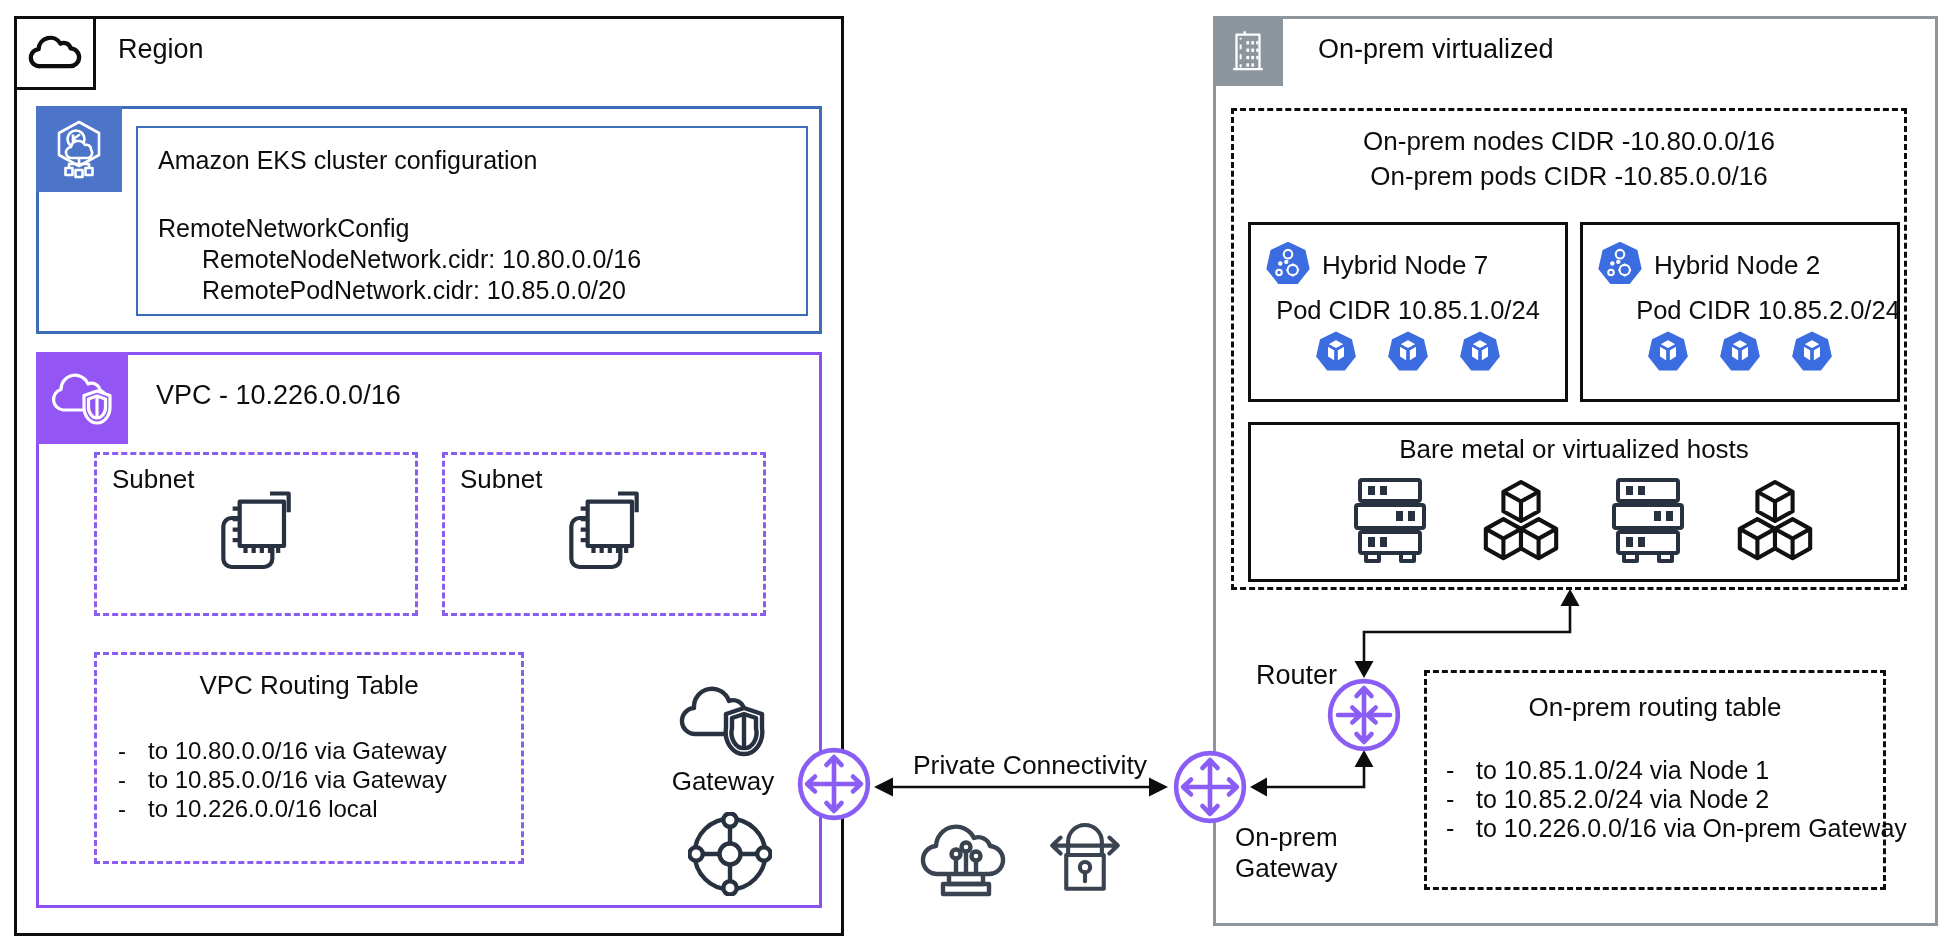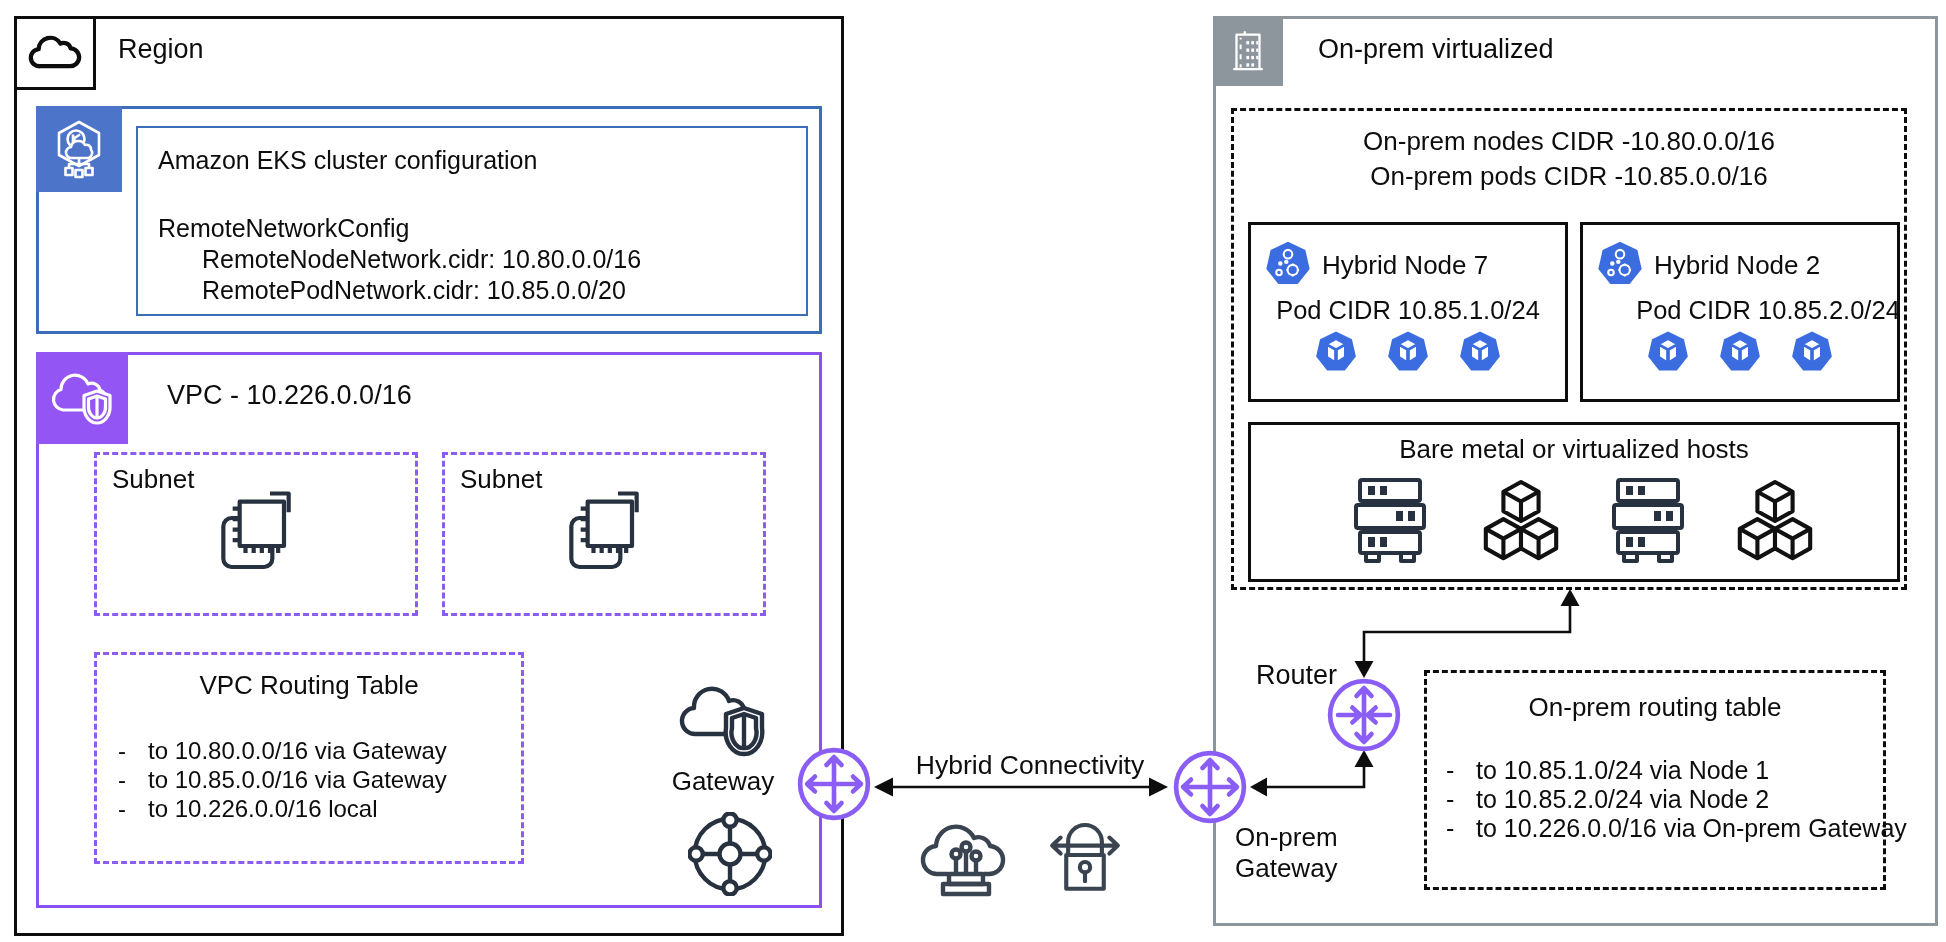--- a/index.html
+++ b/index.html
@@ -65,21 +65,21 @@
   <div class="iconsq" style="left:36px;top:352px;width:92px;height:92px;background:#9355f3;">
     <svg width="72" height="58" viewBox="0 0 72 58">
       <g stroke="#fff" stroke-width="3.2" fill="none" stroke-linejoin="round">
         <path d="M17 41 A10.5 10.5 0 0 1 15 20.5 A14 14 0 0 1 42 15 A8.5 8.5 0 0 1 54 21 A10.5 10.5 0 0 1 52.5 41 Z"></path>
         <path d="M51 22 L64 26.5 V37 A13 16 0 0 1 51 54 A13 16 0 0 1 38 37 V26.5 Z" fill="#9355f3"></path>
         <path d="M51 27 L59.5 30 V37 A8.5 11 0 0 1 51 49 A8.5 11 0 0 1 42.5 37 V30 Z"></path>
         <path d="M51 27 V49"></path>
       </g>
     </svg>
   </div>
-  <div class="lbl" style="left:156px;top:380px;font-size:27px;margin-left:11px;">VPC - 10.226.0.0/16</div>
+  <div class="lbl" style="left:156px;top:380px;font-size:27px;">VPC - 10.226.0.0/16</div>
 
   <div class="box purple-dashed" style="left:94px;top:452px;width:324px;height:164px;"></div>
   <div class="lbl" style="left:112px;top:464px;font-size:26px;">Subnet</div>
   <span class="abs" style="left:214px;top:490px;">
     <svg width="84" height="84" viewBox="0 0 72 72">
       <g stroke="#27313f" stroke-width="3.6" fill="none" stroke-linejoin="round">
         <path d="M48 3 H64 V19"></path>
         <rect x="8" y="24" width="42" height="42" rx="7"></rect>
         <rect x="22" y="10" width="38" height="38" fill="#fff"></rect>
         <path d="M16 16 H22 M16 25 H22 M16 34 H22 M16 43 H22"></path>
@@ -164,21 +164,21 @@
   <span class="abs circ" style="left:795px;top:745px;">
     <svg width="78" height="78" viewBox="0 0 84 84">
       <g stroke="#8a5ef5" stroke-width="5" fill="none" stroke-linecap="round" stroke-linejoin="round">
         <circle cx="42" cy="42" r="36.5" fill="#fff"></circle>
         <path d="M42 14 V70 M34 21.5 L42 13 L50 21.5 M34 62.5 L42 71 L50 62.5"></path>
         <path d="M14 42 H70 M21.5 34 L13 42 L21.5 50 M62.5 34 L71 42 L62.5 50"></path>
       </g>
     </svg>
   </span>
 
-  <div class="lbl center" style="left:905px;top:750px;width:250px;font-size:26.5px;">Hybrid Connectivity</div>
+  <div class="lbl center" style="left:905px;top:750px;width:250px;font-size:26.5px;">Private Connectivity</div>
   <span class="abs" style="left:918px;top:806px;">
     <svg width="96" height="98" viewBox="0 0 96 98">
       <g stroke="#3a4350" stroke-width="4.4" fill="none" stroke-linejoin="round">
         <path d="M30 68 H20 A14 14 0 0 1 18 40 A20 20 0 0 1 56 32 A12 12 0 0 1 72 40 A14 14 0 0 1 70 68 H66"></path>
         <circle cx="38" cy="48" r="4.5"></circle>
           <circle cx="48" cy="41" r="4.5"></circle>
           <circle cx="58" cy="50" r="4.5"></circle>
         <path d="M38 52.5 V68 M48 45.5 V68 M58 54.5 V68"></path>
         <rect x="31" y="68" width="34" height="10"></rect>
         <rect x="25" y="78" width="46" height="10"></rect>

